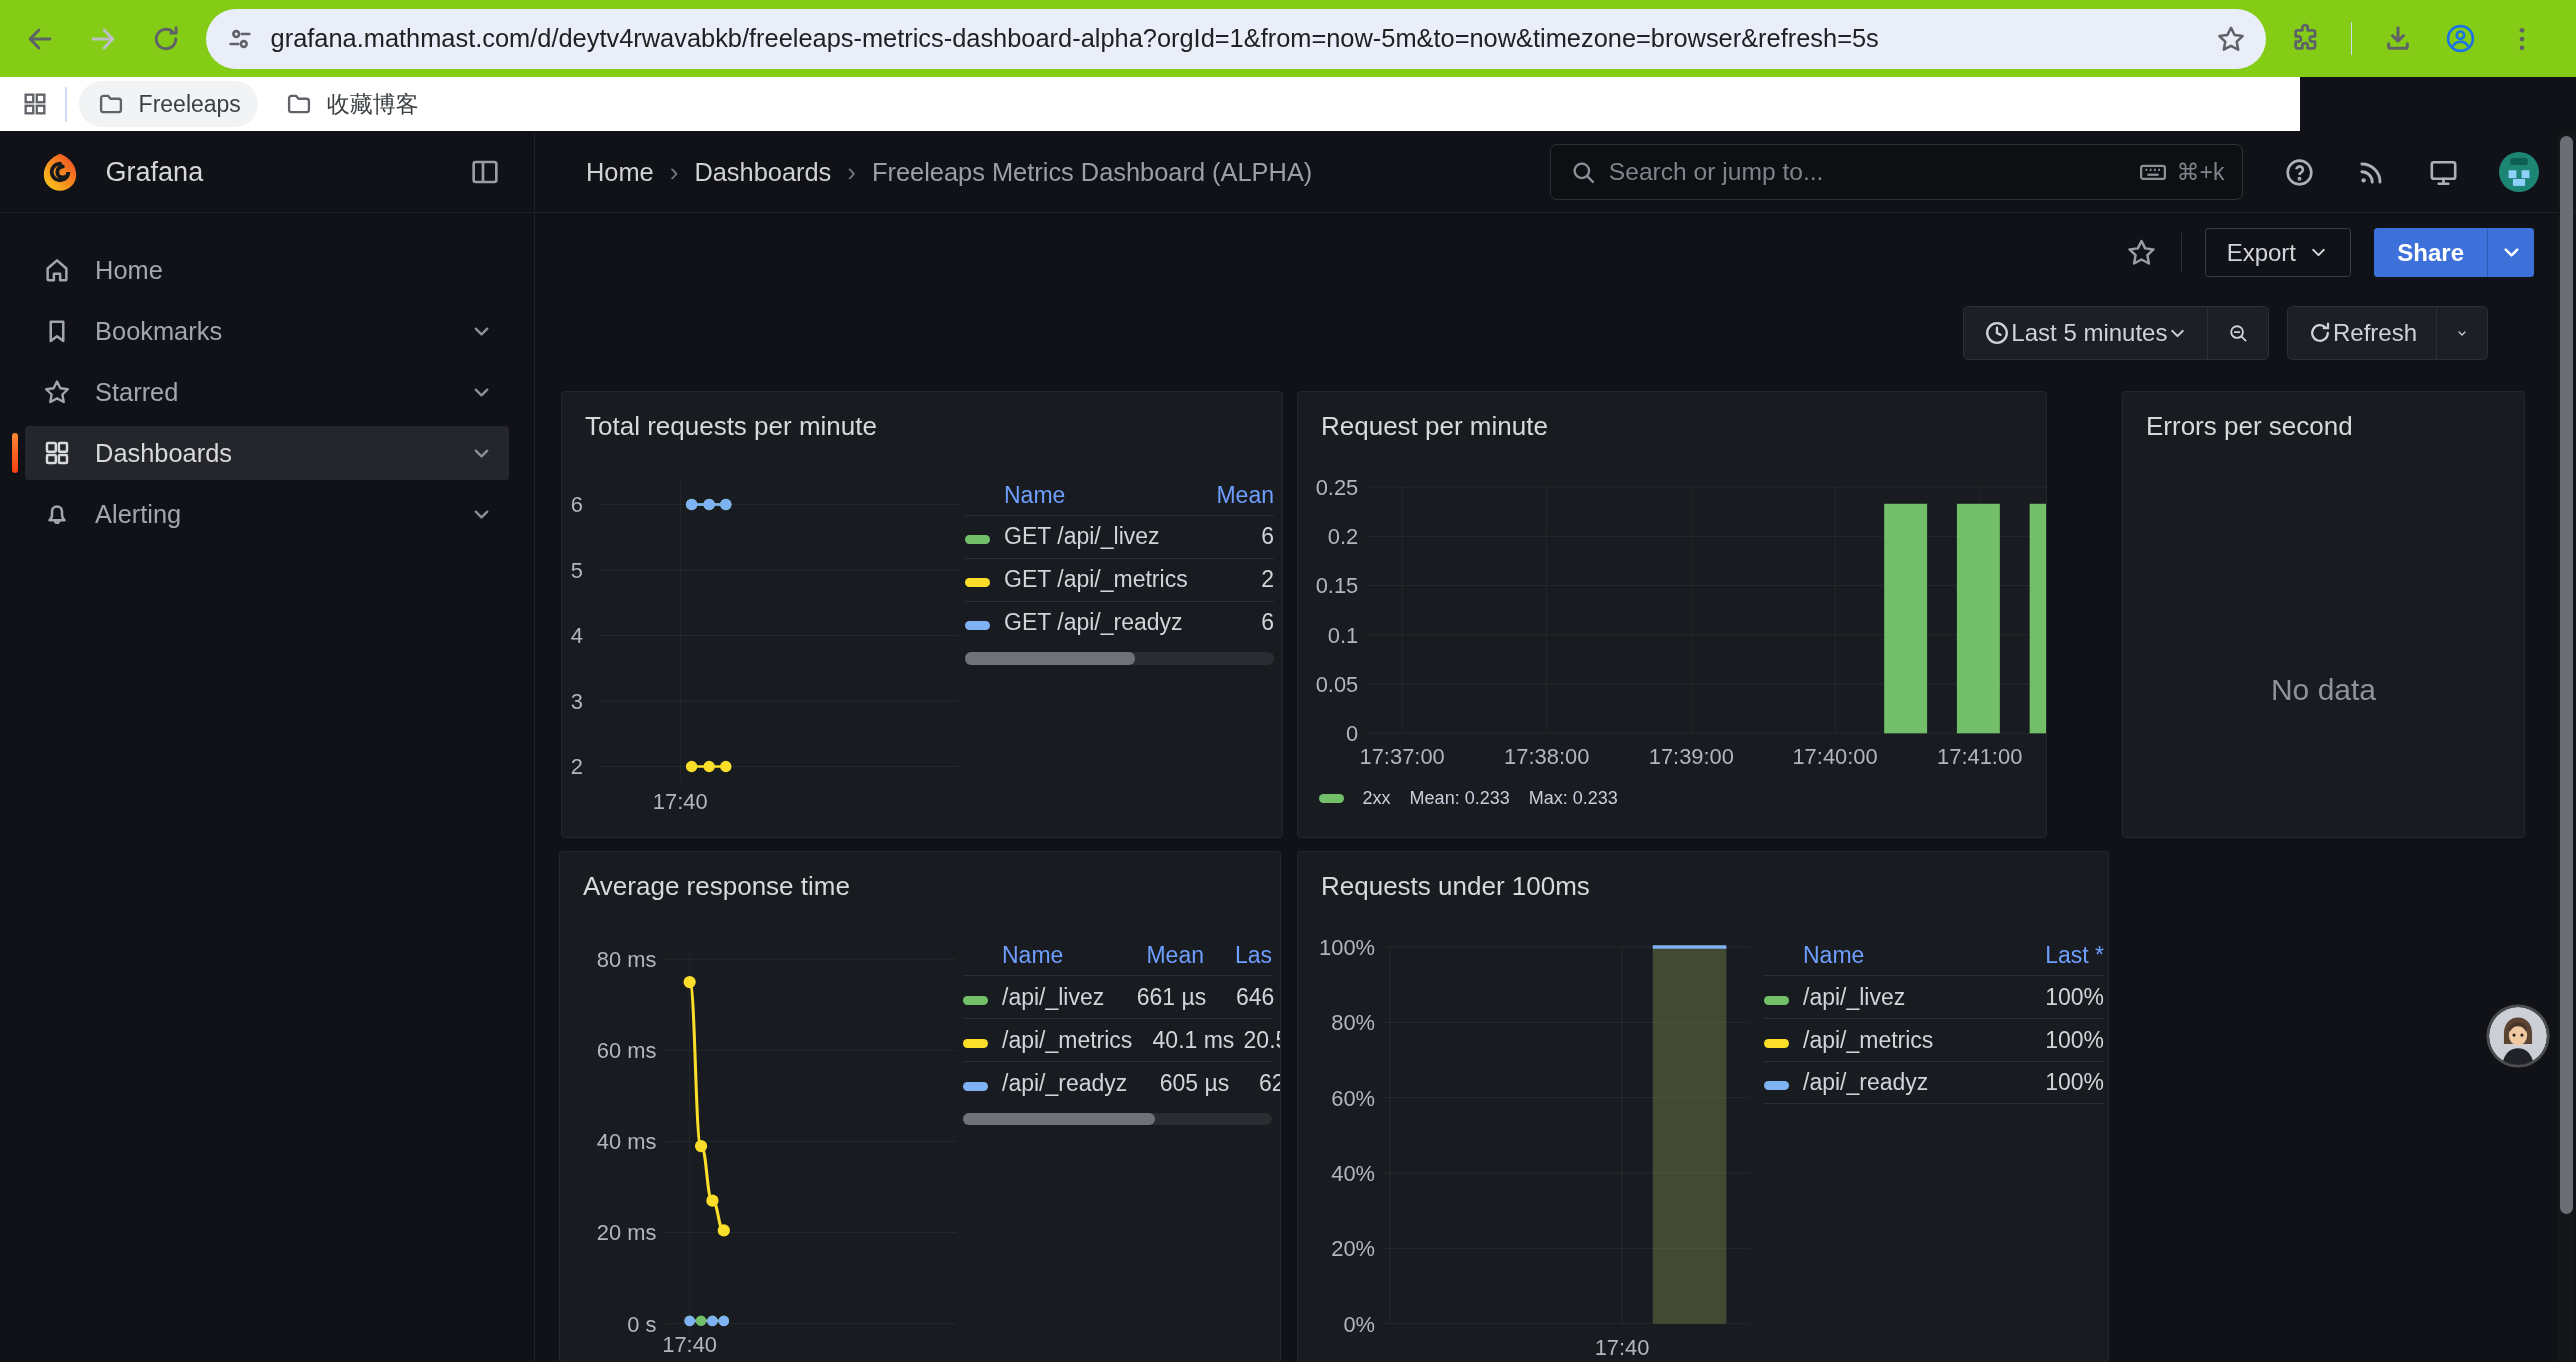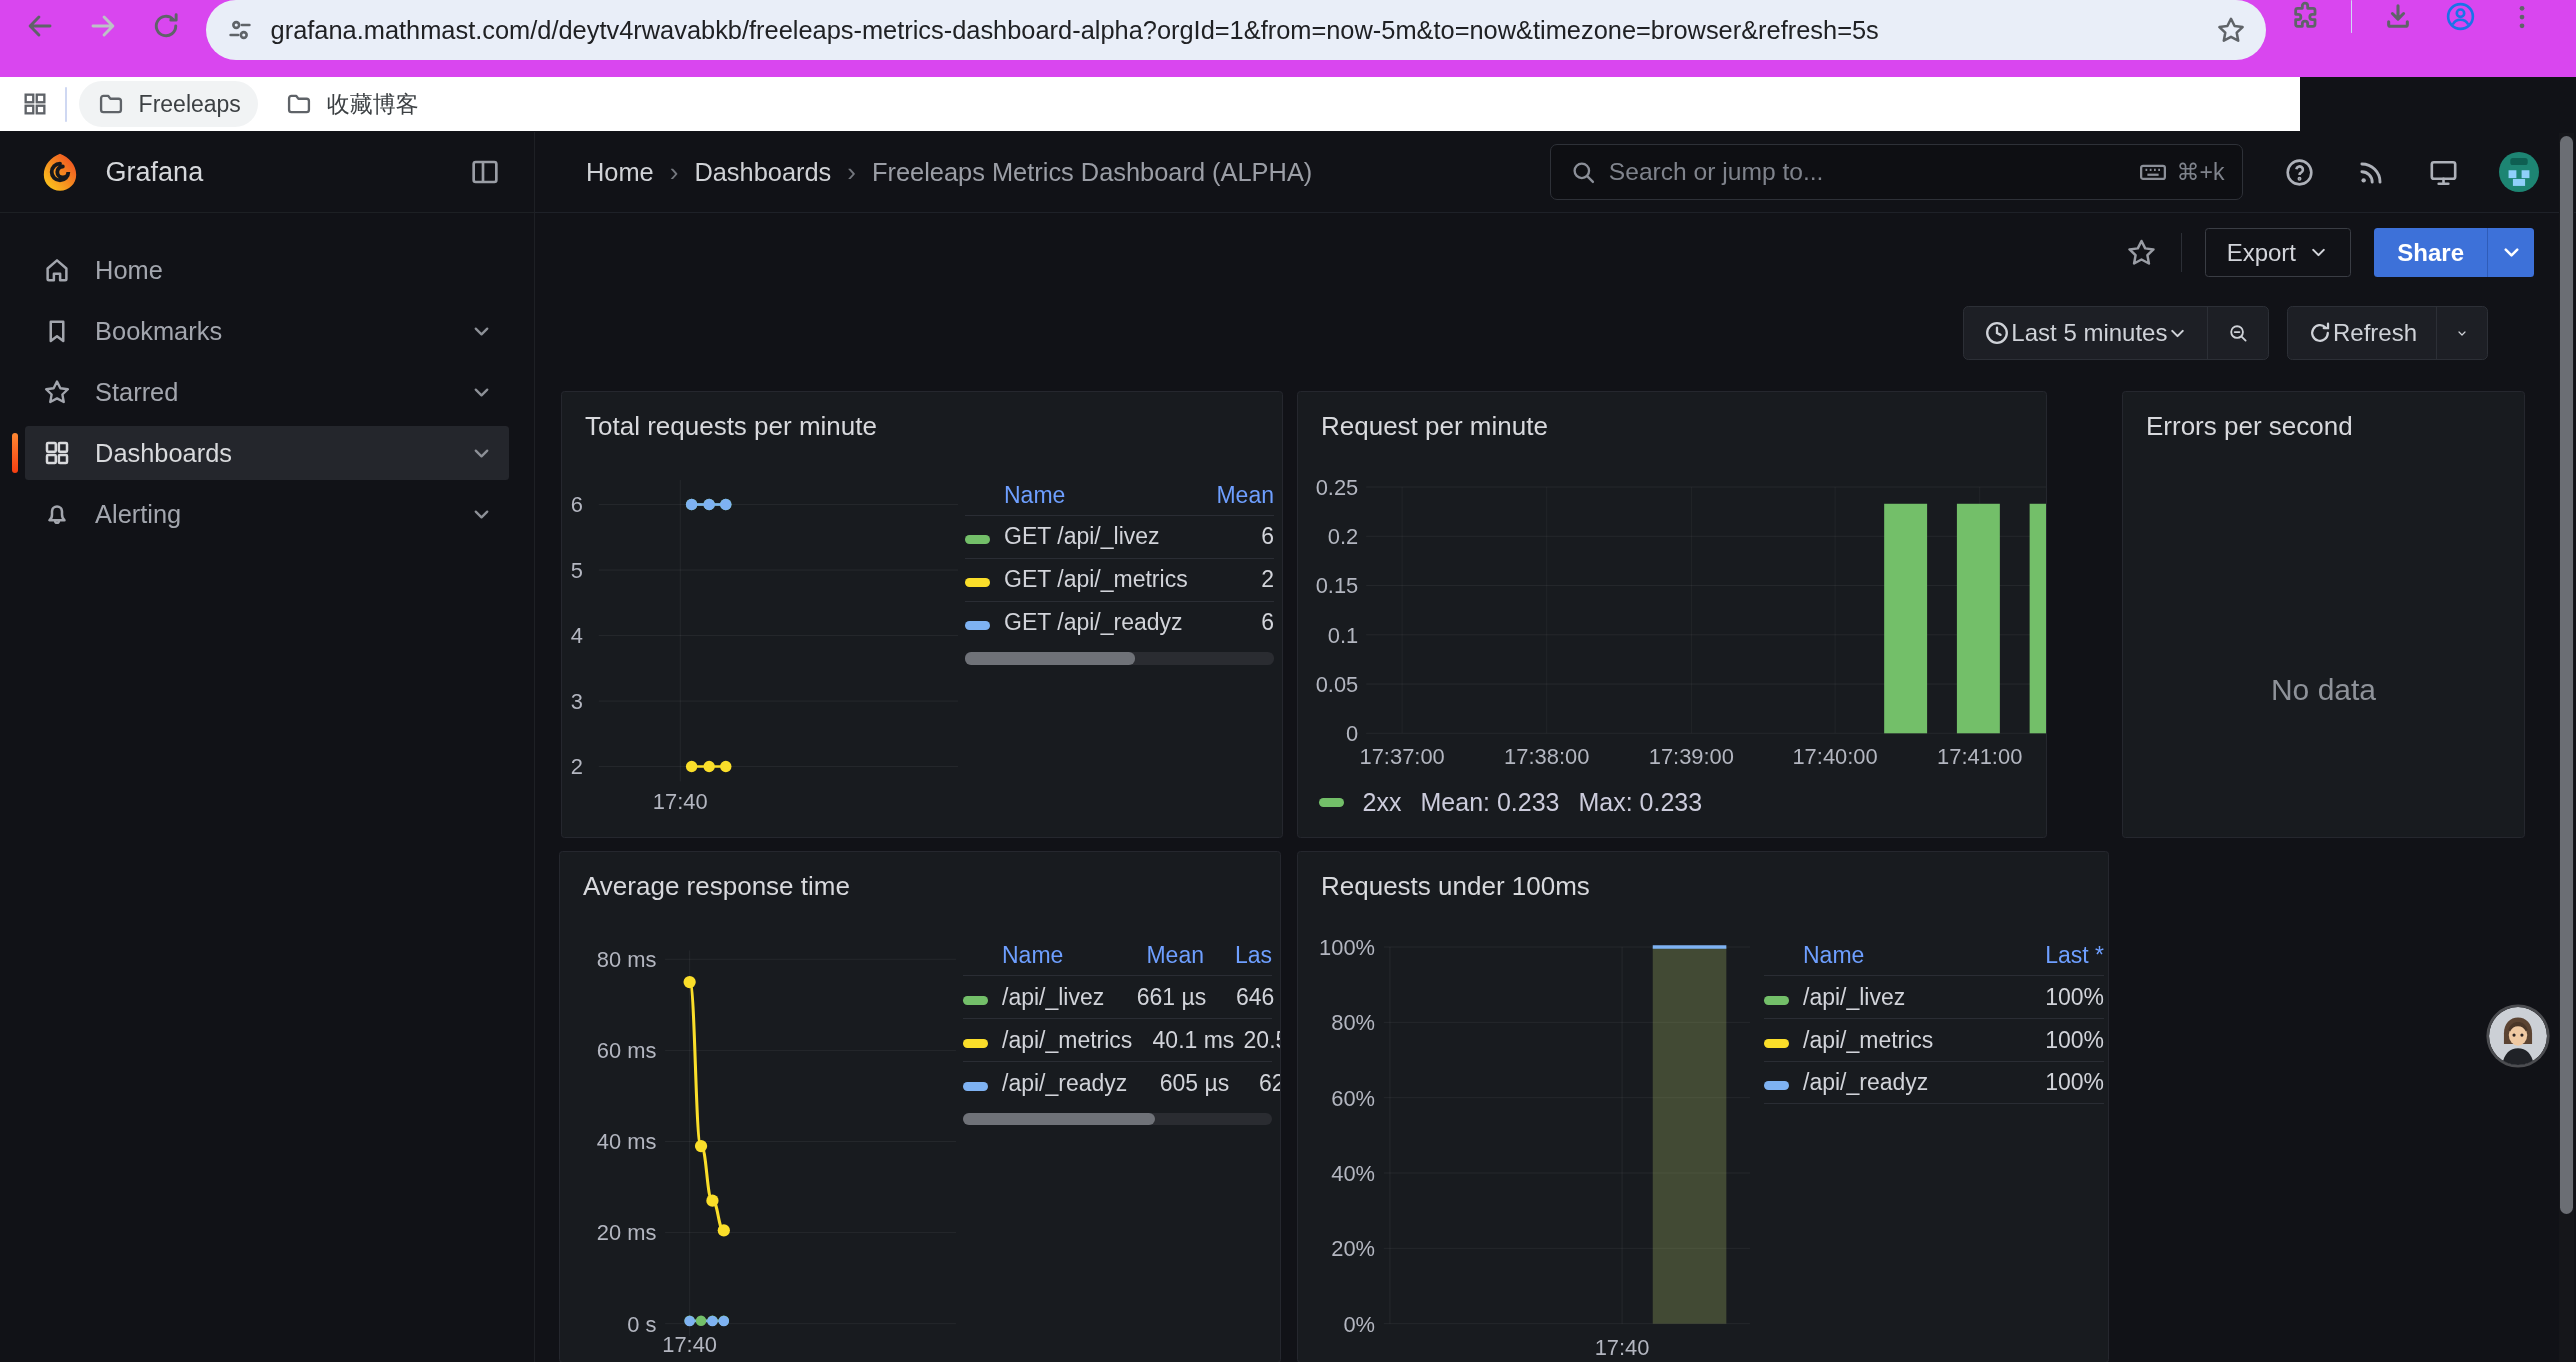--- a/index.html
+++ b/index.html
@@ -1,21 +1,21 @@
 <!DOCTYPE html>
 <html style="font-size:14px"><head>
 <meta charset="utf-8">
 <style>
   *{box-sizing:border-box;margin:0;padding:0;}
   html,body{width:2576px;height:1363px;overflow:hidden;background:#111217;
     font-family:"Liberation Sans",sans-serif;}
   svg{display:block;}
   
-  .browser-toolbar{position:absolute;top:0;left:0;width:2576px;height:77px;background:#d946ef;
-    display:flex;align-items:flex-start;z-index:5;}
+  .browser-toolbar{position:absolute;top:0;left:0;width:2576px;height:77px;background:#84cc16;
+    display:flex;align-items:center;z-index:5;}
   .nav-btn{width:51px;height:51px;border-radius:50%;display:flex;align-items:center;justify-content:center;color:#5f6368;flex:0 0 auto;}
   .nav-btn.disabled{color:#bdc1c6;}
   .omnibox{margin-left:14px;width:2060px;height:60px;background:#e9eef8;border-radius:30px;
     display:flex;align-items:center;padding:0 19px;flex:0 0 auto;}
   .omnibox .url{flex:1;font-size:25.4px;color:#202124;white-space:nowrap;overflow:hidden;margin-left:16px;}
   .chrome-actions{display:flex;align-items:center;margin-left:23px;gap:30px;color:#5f6368;}
   .chrome-sep{width:1.8px;height:33px;background:#cfd8f2;border-radius:0.9px;}
   .bookmarks-bar{position:absolute;top:77px;left:0;width:2300px;height:54px;background:#ffffff;
     display:flex;align-items:center;z-index:5;}
   .bm-sep{width:1.8px;height:35px;background:#cfd8f2;margin-left:16px;border-radius:0.9px;}
@@ -85,21 +85,21 @@
   .cols-p4{grid-template-columns:39px 1fr 102px 68px;}
   .cols-p5{grid-template-columns:39px 1fr 105px;}
   .legend-header{height:39px;color:#6e9fff;font-weight:500;}
   .legend-row{height:43px;border-top:0.9px solid #2a2d34;}
   .legend-row:last-of-type{border-bottom:0.9px solid #2a2d34;}
   .num{text-align:right;white-space:nowrap;overflow:hidden;}
   .swatch{width:24.6px;height:8.8px;border-radius:4.4px;display:inline-block;}
   .legend-scroll{margin-top:8.8px;height:12.3px;background:#2a2c31;border-radius:6.1px;}
   .legend-scroll>div{height:100%;background:#6f7278;border-radius:6.1px;}
   .p2-legend{position:absolute;left:21px;top:396px;display:flex;align-items:center;gap:19px;
-    color:#ccccdc;font-size:25px;}
+    color:#ccccdc;font-size:18px;}
   
   .pagebar{position:absolute;right:1.8px;top:133px;bottom:0;width:15px;background:#15161a;z-index:8;}
   .pagebar .thumb{position:absolute;top:2.6px;left:0.9px;width:13px;height:1078px;background:#6b6e74;border-radius:7px;}
   .floating-avatar{position:absolute;left:2489px;top:1007px;width:58px;height:58px;border-radius:50%;
     overflow:hidden;z-index:9;box-shadow:0 0 0 2.6px rgba(255,255,255,0.25);}
 </style>
 </head>
 <body>
 
 <div class="browser-toolbar">

